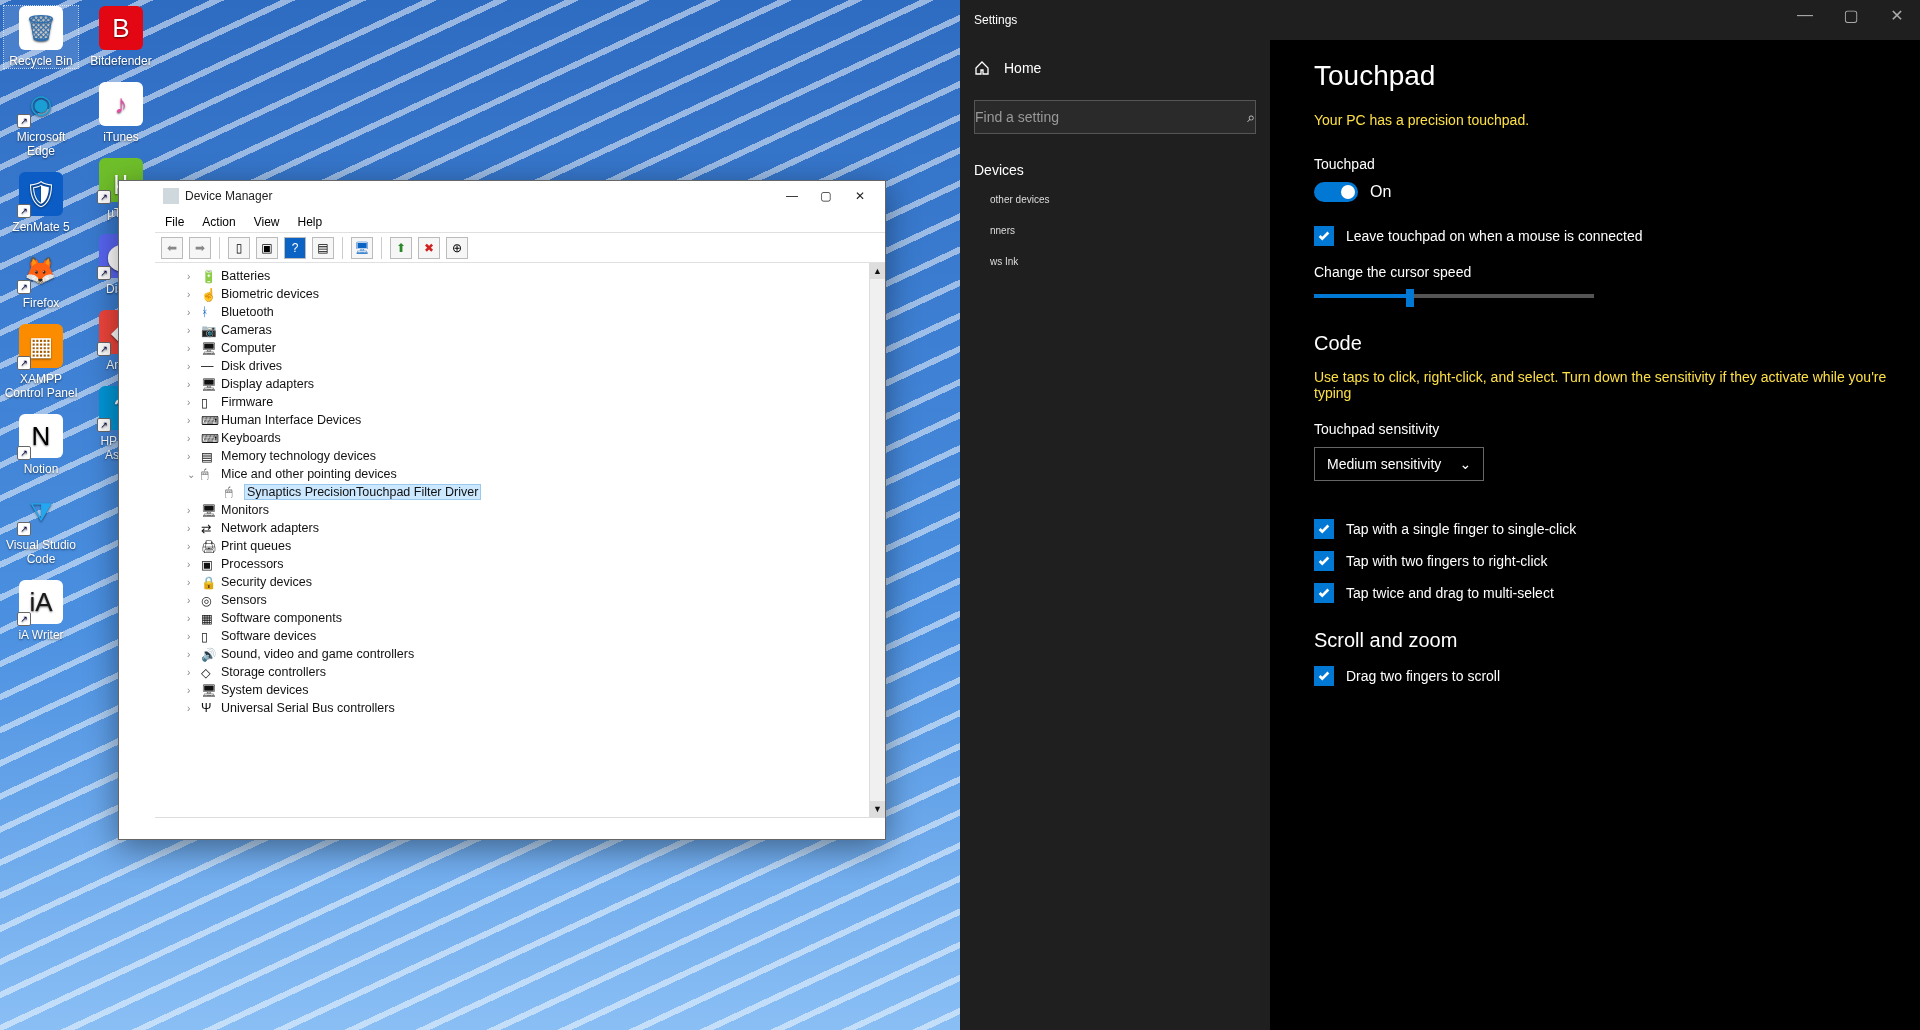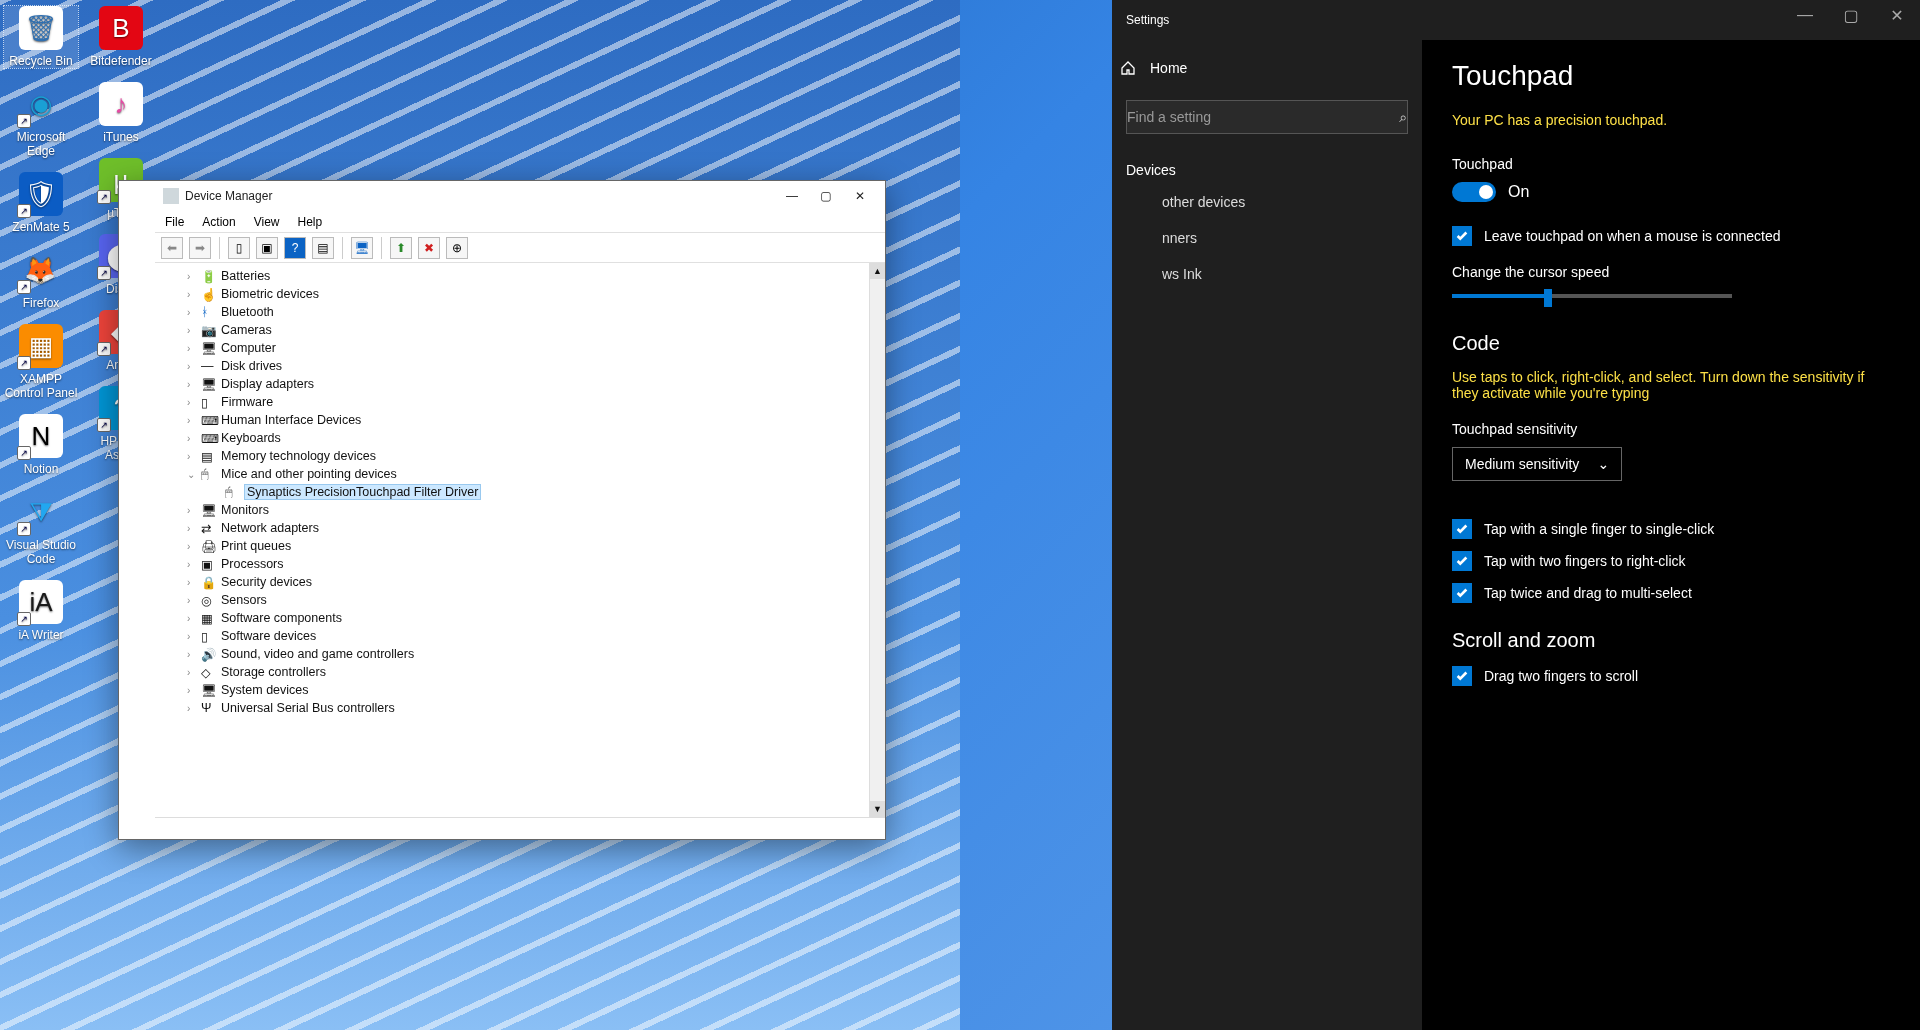--- a/index.html
+++ b/index.html
@@ -14,30 +14,30 @@
 
 .desktop{position:absolute;top:0;left:0;width:960px;height:100%;padding:6px 4px;}
 .dicon{width:74px;display:flex;flex-direction:column;align-items:center;color:#fff;font-size:12px;text-align:center;margin-bottom:14px;cursor:pointer;text-shadow:0 1px 2px rgba(0,0,0,.6);}
 .dicon .glyph{width:44px;height:44px;border-radius:6px;display:flex;align-items:center;justify-content:center;font-size:26px;margin-bottom:4px;position:relative;}
 .dicon.sel{outline:1px dotted rgba(255,255,255,.7);background:rgba(255,255,255,.12);}
 .col{position:absolute;top:6px;}
 .col1{left:4px;} .col2{left:84px;}
 .shortcut{position:absolute;left:-2px;bottom:-2px;width:14px;height:14px;background:#fff;border:1px solid #666;font-size:9px;color:#004;display:flex;align-items:center;justify-content:center;border-radius:2px;}
 
 
-.settings{position:absolute;top:0;right:0;width:808px;height:100%;background:#000;color:#fff;display:flex;}
+.settings{position:absolute;top:0;right:0;width:960px;height:100%;background:#000;color:#fff;display:flex;gap:14px;}
 .settings .titlebar{position:absolute;top:0;left:0;right:0;height:40px;background:#1f1f1f;display:flex;align-items:center;padding-left:14px;font-size:12px;}
 .settings .winbtns{position:absolute;top:0;right:0;display:flex;}
 .settings .winbtn{width:46px;height:30px;display:flex;align-items:center;justify-content:center;color:#aaa;cursor:pointer;}
 .settings .nav{width:310px;background:#1f1f1f;padding:50px 0 0 0;}
-.navrow{display:flex;align-items:flex-start;gap:14px;padding:10px 8px;font-size:14px;cursor:pointer;}
+.navrow{display:flex;align-items:flex-start;gap:14px;padding:10px 14px;font-size:14px;cursor:pointer;}
 .navrow.home svg{width:16px;height:16px;}
 .searchbox{margin:14px;height:34px;border:1px solid #555;background:#2a2a2a;display:flex;align-items:center;padding:0 0;font-size:14px;color:#ccc;justify-content:space-between;}
 .navhead{padding:14px 14px 6px;font-size:14px;font-weight:400;}
-.navitem{padding:10px 14px 10px 50px;font-size:14px;color:#ddd;cursor:pointer;}
+.navitem{padding:10px 14px 10px 30px;font-size:10px;color:#ddd;cursor:pointer;}
 .content{flex:1;padding:60px 30px 0 30px;background:#000;overflow:hidden;}
 h1{font-weight:400;font-size:28px;margin-bottom:20px;}
 .sub{color:#fde047;font-size:14px;margin-bottom:28px;}
 .seclbl{font-size:14px;margin-bottom:10px;}
 .toggle{display:flex;align-items:center;gap:12px;margin-bottom:24px;}
 .toggle .sw{width:44px;height:20px;border-radius:10px;background:#0078d4;position:relative;cursor:pointer;}
 .toggle .sw::after{content:"";position:absolute;right:3px;top:3px;width:14px;height:14px;border-radius:50%;background:#fff;}
 .chk{display:flex;align-items:center;gap:12px;margin:12px 0;font-size:14px;}
 .chk .box{width:20px;height:20px;background:#0078d4;display:flex;align-items:center;justify-content:center;cursor:pointer;}
 .chk .box svg{width:14px;height:14px;stroke:#fff;stroke-width:3;fill:none;}

